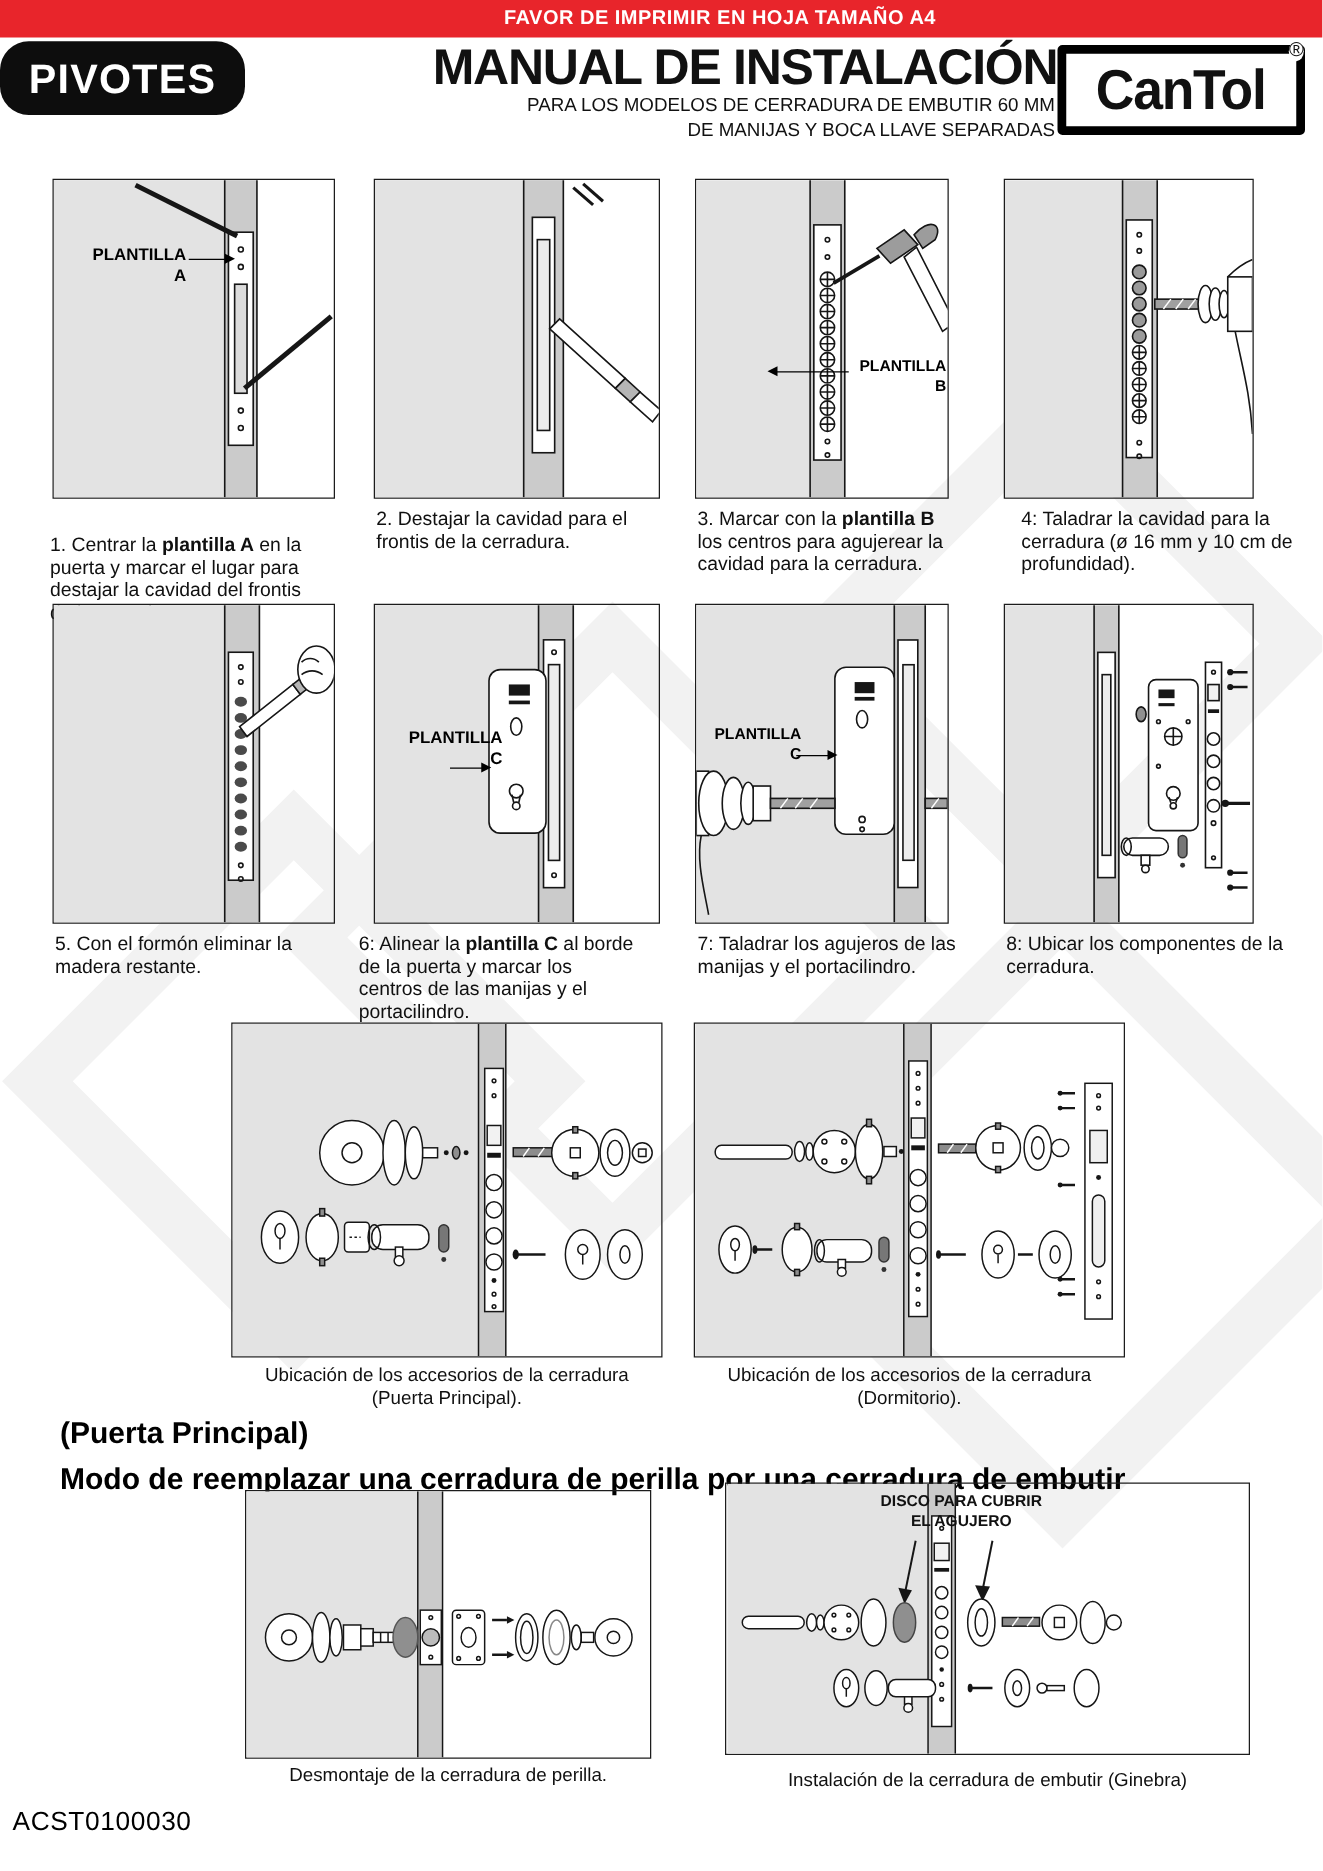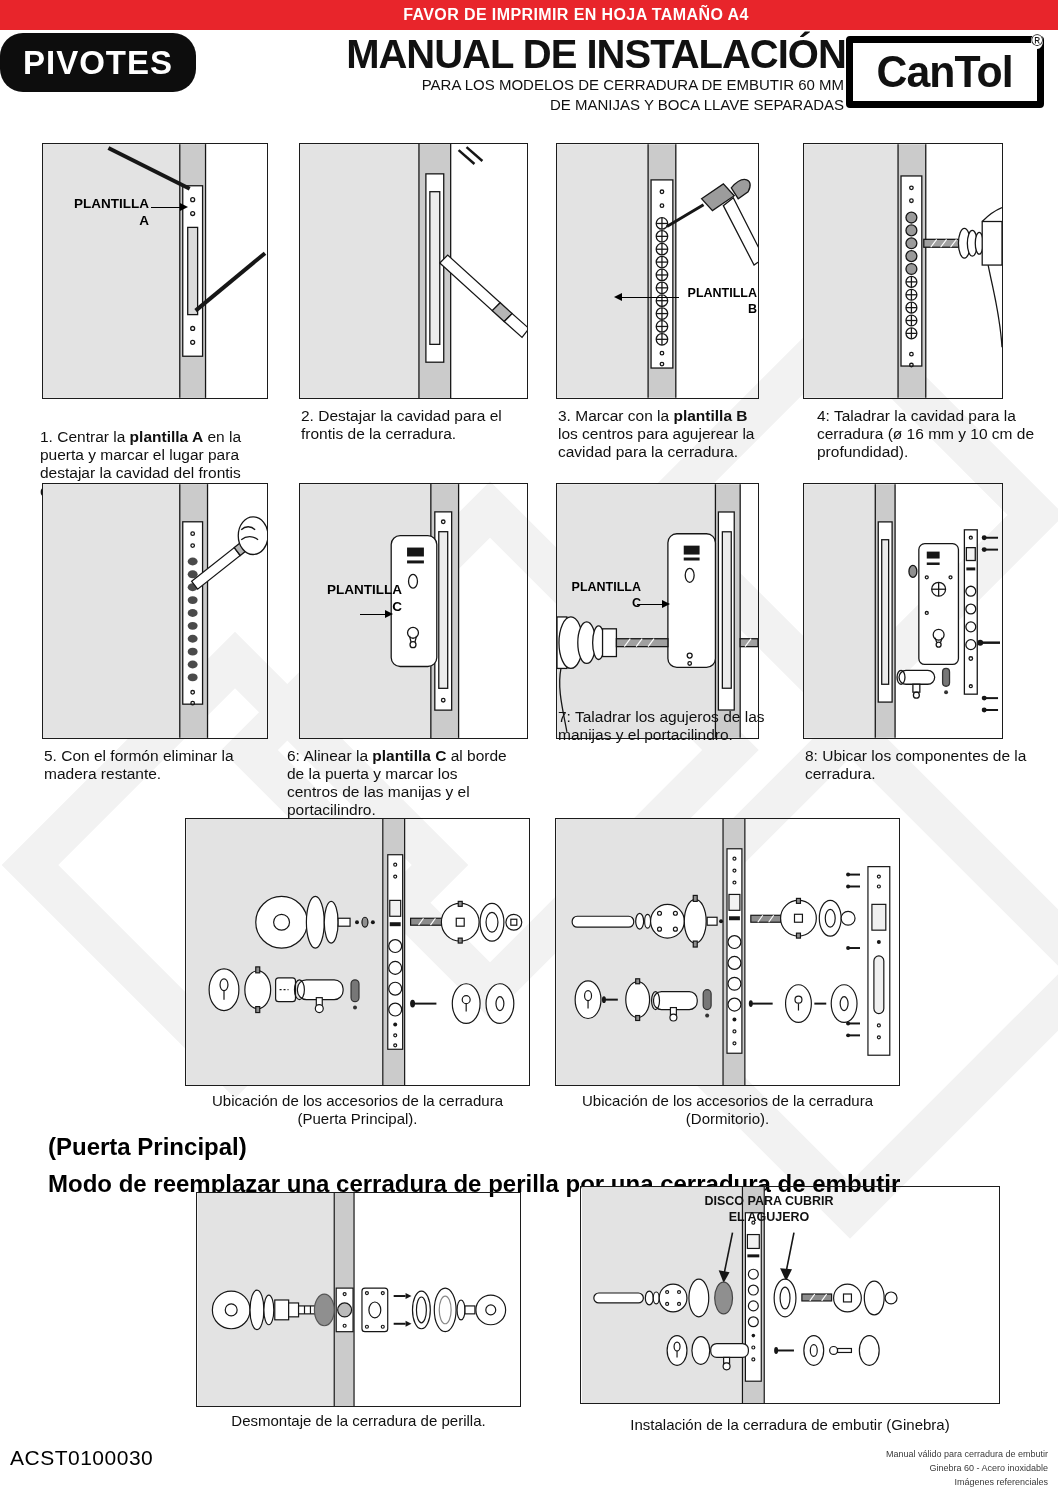--- a/index.html
+++ b/index.html
@@ -322,21 +322,21 @@
         <rect x="185" y="156" width="18" height="8" fill="#A0A0A0"></rect>
         <line x1="190" y1="164" x2="196" y2="156" stroke="#fff" stroke-width="1.2"></line>
       </g>
     </svg>
     <div class="plab small" style="left:4px;top:96px;width:80px;">
       <div>PLANTILLA</div>
       <div>C</div>
     </div>
     <span class="harrow right" style="left:80px;top:120px;width:26px;"></span>
   </div>
-  <p class="cap" style="left:558px;top:708px;width:212px;">
+  <p class="cap" style="left:558px;top:747px;width:212px;">
     <span>7: Taladrar los agujeros de las manijas y el portacilindro.</span><span class="b"></span><span></span>
   </p>
 
   <div class="panel" style="left:803px;top:483px;width:200px;height:256px;">
     <svg viewBox="0 0 200 256">
       <rect x="0" y="0" width="72" height="256" fill="#E3E3E3"></rect>
       <rect x="72" y="0" width="20" height="256" fill="#CBCBCB"></rect>
       <g stroke="#161616" stroke-width="1.3" fill="none">
         <line x1="72" y1="0" x2="72" y2="256"></line>
           <line x1="92" y1="0" x2="92" y2="256"></line>
@@ -658,19 +658,14 @@
     <div class="disc-label" style="left:88px;top:6px;width:200px;">
       <div>DISCO PARA CUBRIR</div>
       <div>EL AGUJERO</div>
     </div>
   </div>
   <p class="cap capc" style="left:580px;top:1416px;width:420px;">
     <span>Instalación de la cerradura de embutir (Ginebra)</span>
   </p>
 
   <div class="code">ACST0100030</div>
-  <div class="fnotes">
-    <div>Manual válido para cerradura de embutir</div>
-    <div>Ginebra 60 - Acero inoxidable</div>
-    <div>Imágenes referenciales</div>
-  </div>
 
 </div>
 
 </body></html>

